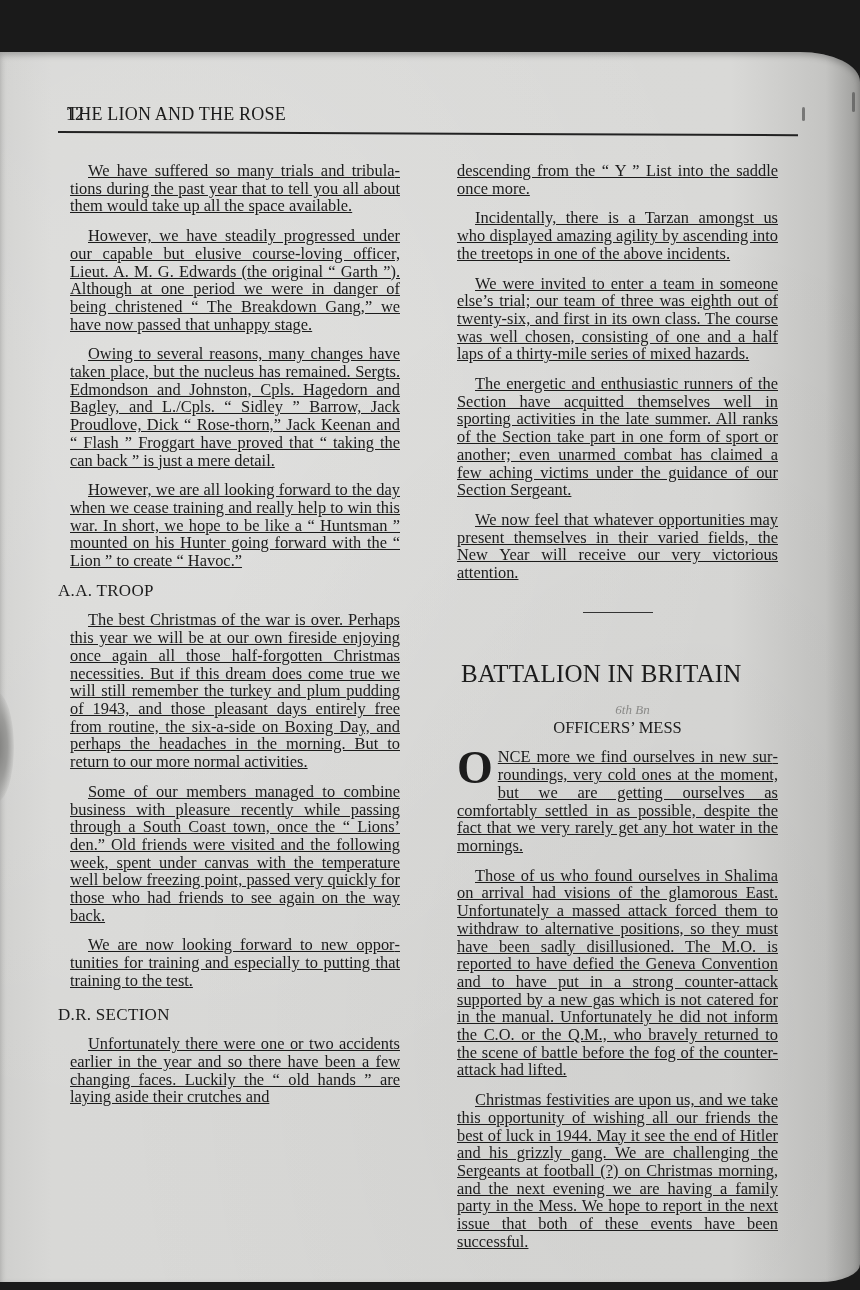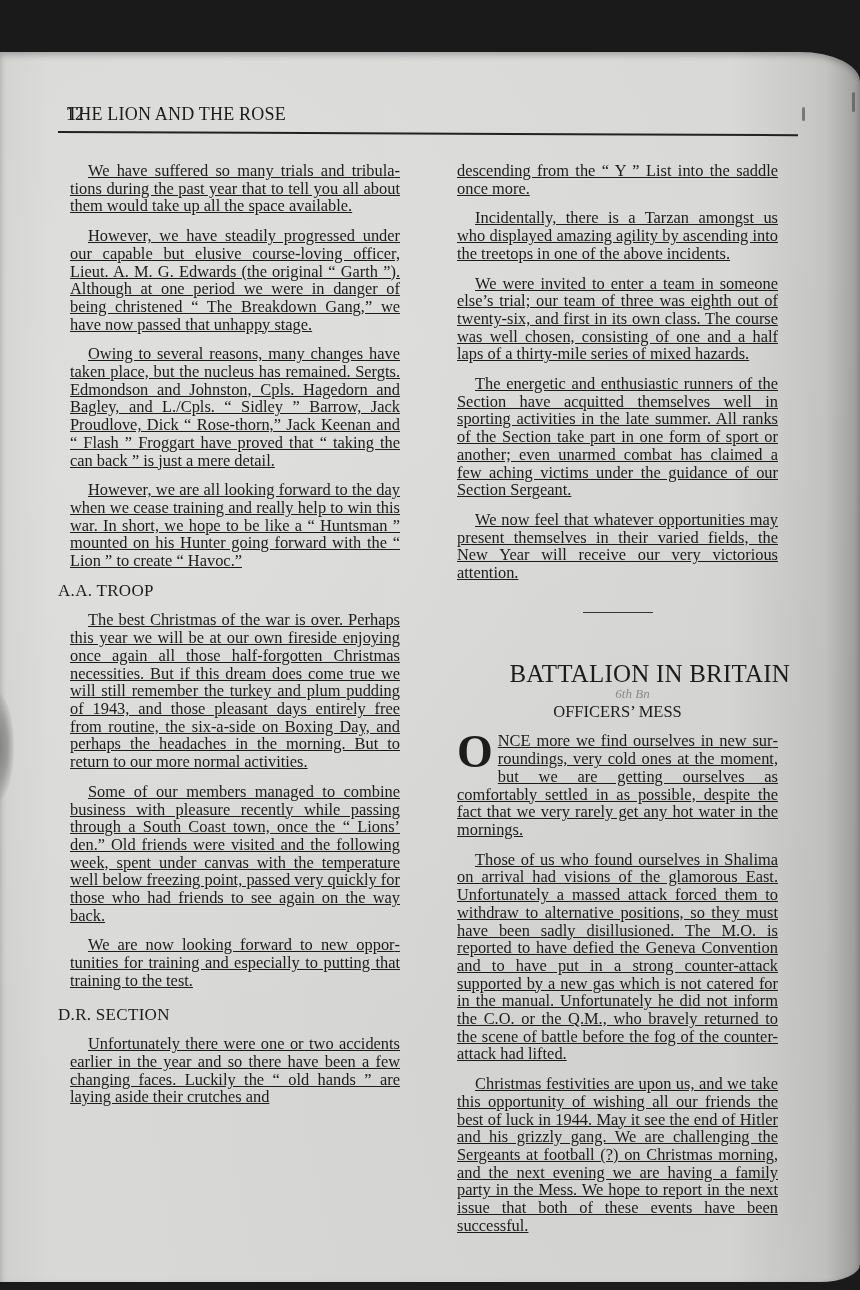--- a/index.html
+++ b/index.html
@@ -51,21 +51,21 @@
     .col p { margin: 12px; text-indent: 18px; hyphens: manual; text-decoration: underline; }
     .col p.gap { margin-top: 8px; }
     .section-head {
       text-align: left; font-size: 17px; margin: 4px 0 2px 0;
       letter-spacing: 0.3px; text-indent: 0;
     }
     .divider {
       width: 70px; height: 1px; background: #333; margin: 30px auto 48px auto;
     }
     .major-head {
-      text-align: right; font-size: 25px; letter-spacing: 0.2px; margin: 0;
+      text-align: left; font-size: 25px; letter-spacing: 0.2px; margin: 16px;
       line-height: 26px;
     }
     .handwriting {
       text-align: center; font-family: Liberation Serif, serif; font-style: italic;
       font-size: 13px; color: #8a8a88; margin: 0; line-height: 14px; height: 14px;
       padding-left: 30px;
     }
     .sub-head { text-align: center; font-size: 16.5px; margin: 2px 0 10px 0; }
     .dropcap-para { text-indent: 0 !important; }
     .dropcap {

